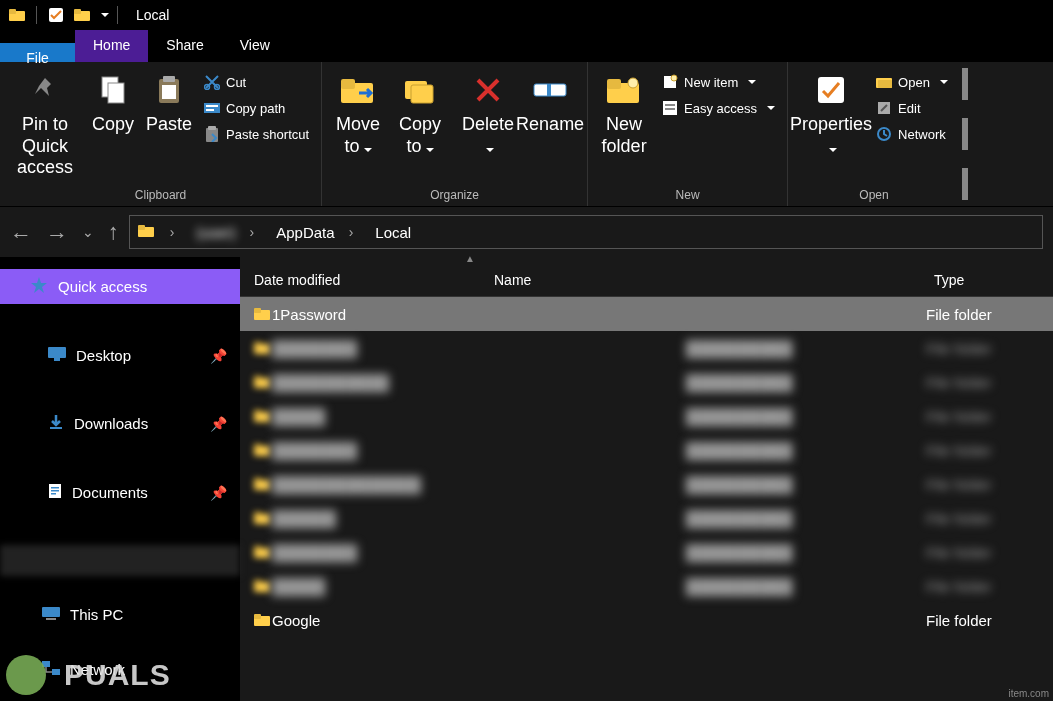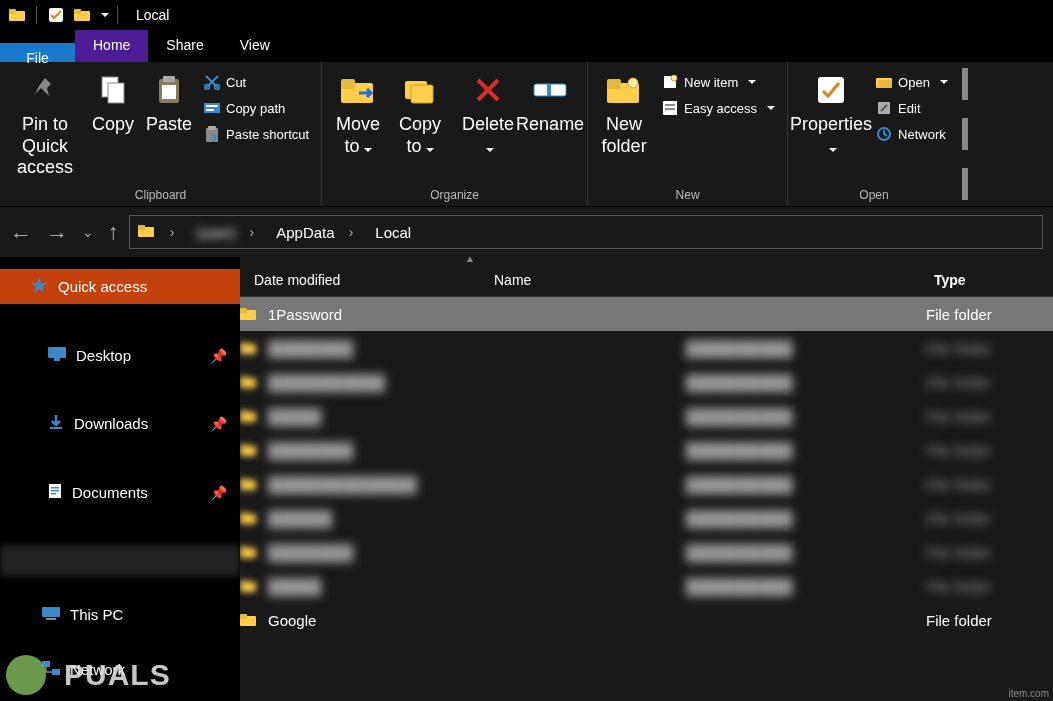--- a/index.html
+++ b/index.html
@@ -39,37 +39,37 @@
   .nav-btns .arr{font-size:22px; cursor:pointer;}
   .addr { flex:1; display:flex; align-items:center; height:34px; border:1px solid #555; background:#191919; padding:0 8px; gap:10px;}
   .crumb { display:flex; align-items:center; gap:6px; font-size:15px; cursor:pointer;margin-left:8px;}
   .crumb .chev, .addr > .chev { color:#aaa; font-size:14px; padding:0 4px;}
   .crumb.blur span{ filter: blur(4px); }
 
   
   .body { display:flex; height: calc(701px - 30px - 32px - 145px - 50px); background:#000;}
   .sidebar { width: 240px; background:#000; padding-top:12px; position:relative;}
   .side-item { display:flex; align-items:center; padding: 7px 12px 7px 42px; gap:10px; font-size:15px; cursor:pointer;}
-  .side-item.sel { background:#c2410c; padding-left:30px;}
+  .side-item.sel { background:#8b5cf6; padding-left:30px;}
   .side-item .pin { margin-left:auto; color:#888; font-size:14px;}
   .side-item.sub{padding-left:48px;margin-top:36px;}
   .side-space{height:22px;}
 
   .content { flex:1; background:#191919; display:flex; flex-direction:column;}
   .cols { display:flex; align-items:center; height:34px; border-bottom:1px solid #333; font-size:14px;}
   .col { padding: 6px 14px; border-right:1px solid transparent;}
   .col.name{flex:0 0 440px;}
   .col.date{flex:0 0 240px;}
-  .col.type{flex:1;font-weight:bold;}
+  .col.type{flex:1;}
   .sort-ind{ text-align:center; color:#888; font-size:10px; line-height:4px; height:6px;}
 
   .rows{flex:1; overflow:hidden;}
   .row { display:flex; align-items:center; height:34px; font-size:15px;}
   .row.sel{ background:#777;}
-  .row .c-name{flex:0 0 440px; display:flex; align-items:center; gap:10px; text-align:right;}
+  .row .c-name{flex:0 0 440px; display:flex; align-items:center; padding-left:14px;text-align:right;}
   .row .c-date{flex:0 0 240px; padding-left:6px;}
   .row .c-type{flex:1; padding-left:6px;}
   .row.blur .c-name span, .row.blur .c-date, .row.blur .c-type{ filter:blur(5px); color:#999;}
   .row.blur .c-name svg{filter:blur(3px);}
   
   .watermark{position:absolute; left:6px; bottom:6px; font-size:30px; font-weight:bold; letter-spacing:1px; color:#ddd; display:flex; align-items:center; gap:18px; opacity:0.9;}
   .wm-head{width:40px;height:40px;border-radius:50%;background:#7a5;display:inline-block;position:relative;}
   .corner{position:absolute;right:4px;bottom:2px;font-size:10px;color:#888;}
 </style>
 </head>

